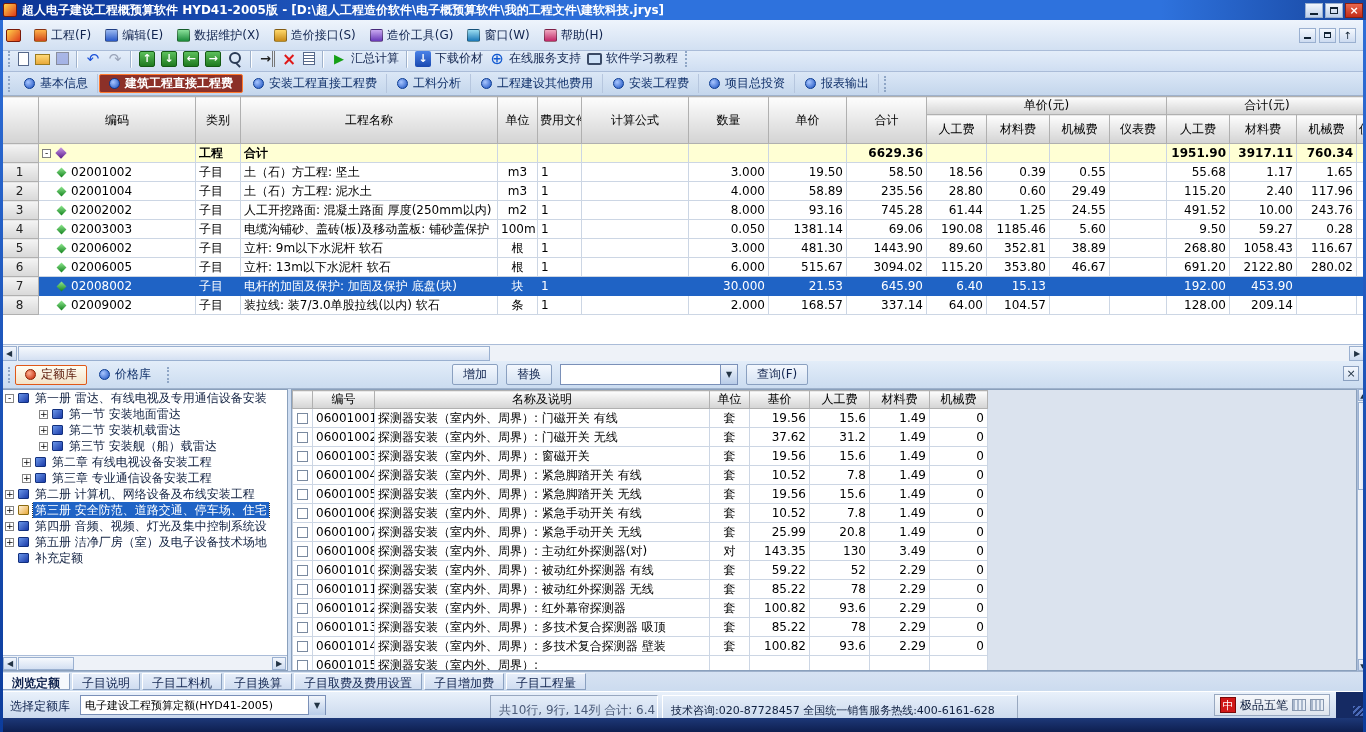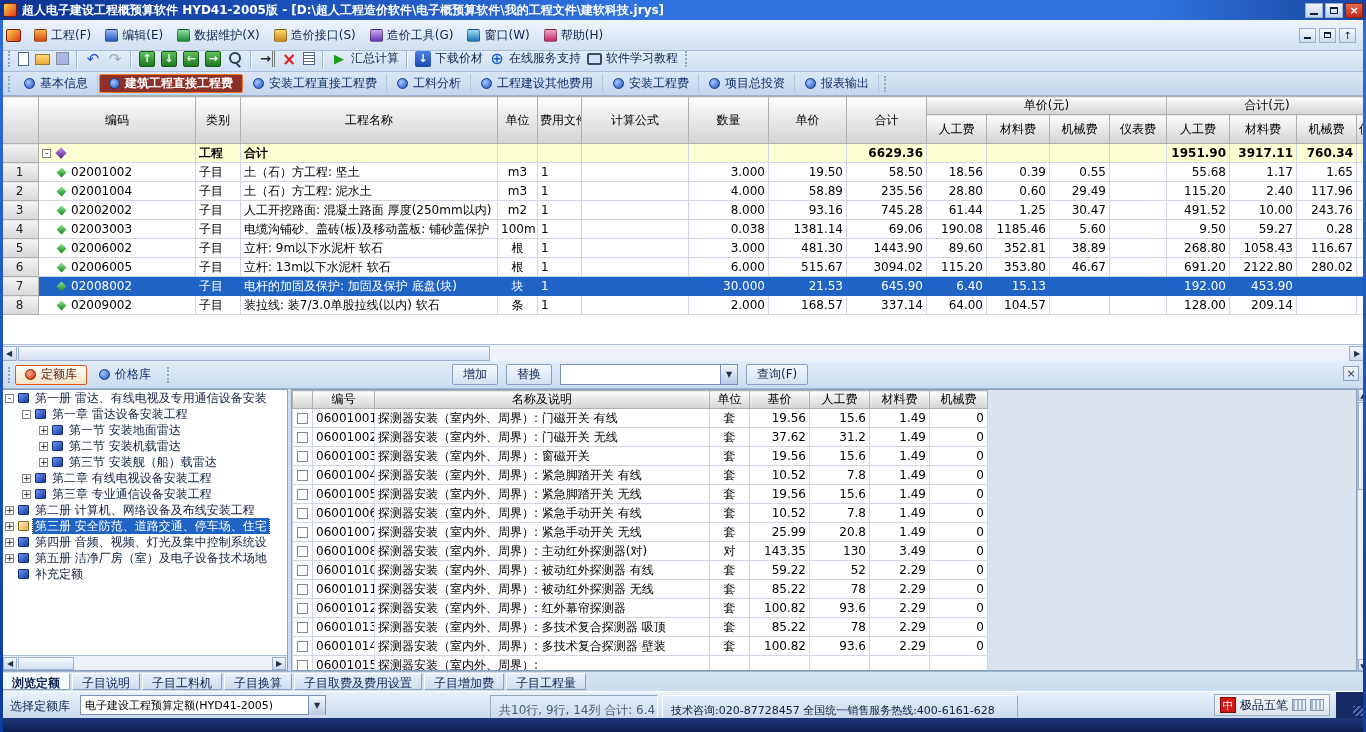--- a/index.html
+++ b/index.html
@@ -464,36 +464,36 @@
           <td class="td-type">子目</td>
           <td class="td-name">人工开挖路面: 混凝土路面 厚度(250mm以内)</td>
           <td class="td-unit">m2</td>
           <td class="td-fee">1</td>
           <td class="td-formula"></td>
           <td class="num">8.000</td>
           <td class="num">93.16</td>
           <td class="num">745.28</td>
           <td class="num">61.44</td>
           <td class="num">1.25</td>
-          <td class="num">30.47</td>
+          <td class="num">24.55</td>
           <td class="num"></td>
           <td class="num">491.52</td>
           <td class="num">10.00</td>
           <td class="num">243.76</td>
           <td></td>
         </tr>
           <tr class="grow">
           <td class="td-num">4</td>
           <td class="td-code"><span class="gem"></span><span>02003003</span></td>
           <td class="td-type">子目</td>
           <td class="td-name">电缆沟铺砂、盖砖(板)及移动盖板: 铺砂盖保护</td>
           <td class="td-unit">100m</td>
           <td class="td-fee">1</td>
           <td class="td-formula"></td>
-          <td class="num">0.038</td>
+          <td class="num">0.050</td>
           <td class="num">1381.14</td>
           <td class="num">69.06</td>
           <td class="num">190.08</td>
           <td class="num">1185.46</td>
           <td class="num">5.60</td>
           <td class="num"></td>
           <td class="num">9.50</td>
           <td class="num">59.27</td>
           <td class="num">0.28</td>
           <td></td>
@@ -612,25 +612,20 @@
   </div>
 
   <div class="bottom">
     <div class="treepane">
       <div>
 
       <div class="tnode lvl0 exp-minus">
           <span class="expbox"></span>
           <span class="ticon"></span>
           <span class="tlabel">第一册 雷达、有线电视及专用通信设备安装</span>
-        </div>
-          <div class="tnode lvl1 exp-minus">
-          <span class="expbox"></span>
-          <span class="ticon"></span>
-          <span class="tlabel">第一章 雷达设备安装工程</span>
         </div>
           <div class="tnode lvl2 exp-plus">
           <span class="expbox"></span>
           <span class="ticon"></span>
           <span class="tlabel">第一节 安装地面雷达</span>
         </div>
           <div class="tnode lvl2 exp-plus">
           <span class="expbox"></span>
           <span class="ticon"></span>
           <span class="tlabel">第二节 安装机载雷达</span>

